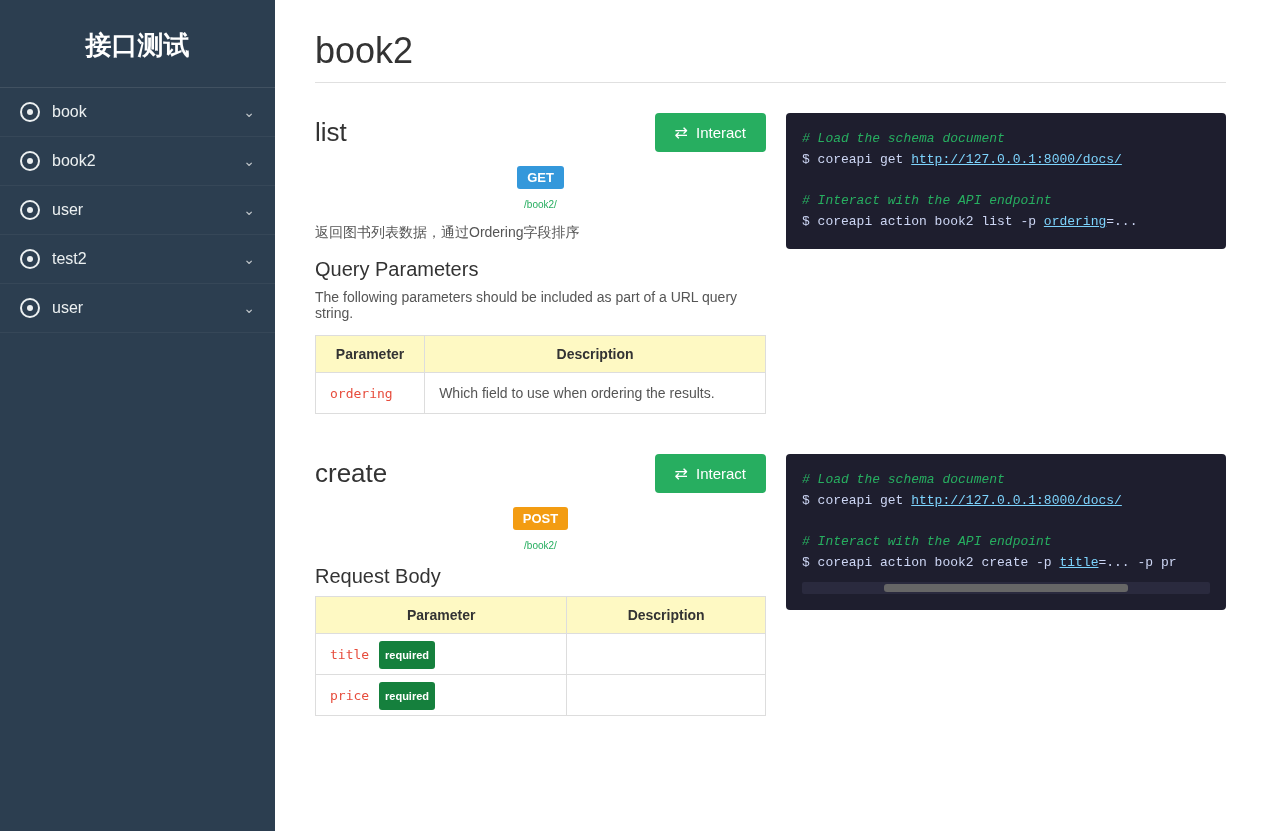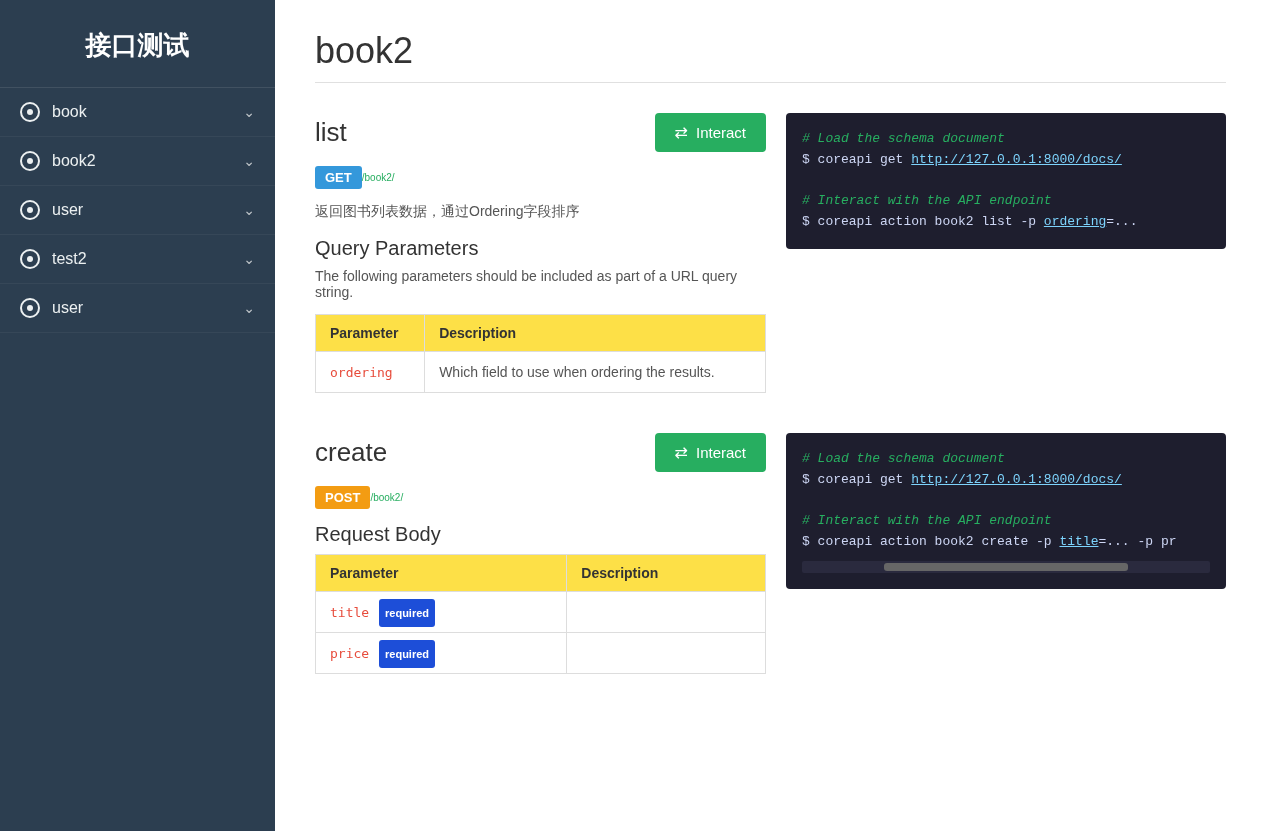--- a/index.html
+++ b/index.html
@@ -116,21 +116,21 @@
       font-size: 15px;
       cursor: pointer;
       display: flex;
       align-items: center;
       gap: 8px;
       font-weight: 500;
     }
     .interact-btn .btn-icon { font-size: 16px; }
 
     
-    .method-row { display: flex; align-items: center; margin-bottom: 14px; }
+    .method-row { display: flex; align-items: center; gap: 10px; margin-bottom: 14px; flex-direction: column; }
     .badge-get {
       background: #3498db;
       color: #fff;
       padding: 4px 10px;
       border-radius: 3px;
       font-size: 13px;
       font-weight: 600;
     }
     .badge-post {
       background: #f39c12;
@@ -160,40 +160,40 @@
     }
 
     
     .params-table {
       width: 100%;
       border-collapse: collapse;
       border: 1px solid #ddd;
       font-size: 14px;
     }
     .params-table th {
-      background: #fde047;
+      background: #fef9c3;
       padding: 10px 14px;
-      text-align: left;
+      text-align: center;
       font-weight: 600;
       color: #333;
       border: 1px solid #ddd;
     }
     .params-table td {
       padding: 12px 14px;
       border: 1px solid #ddd;
       color: #555;
       vertical-align: top;
     }
     .param-name {
       color: #e74c3c;
       font-family: monospace;
       font-size: 13px;
     }
     .required-badge {
-      background: #1d4ed8;
+      background: #15803d;
       color: #fff;
       font-size: 11px;
       padding: 8px 6px;
       border-radius: 3px;
       margin-left: 6px;
       font-weight: 600;
     }
 
     
     .code-comment { color: #27ae60; font-style: italic; }

